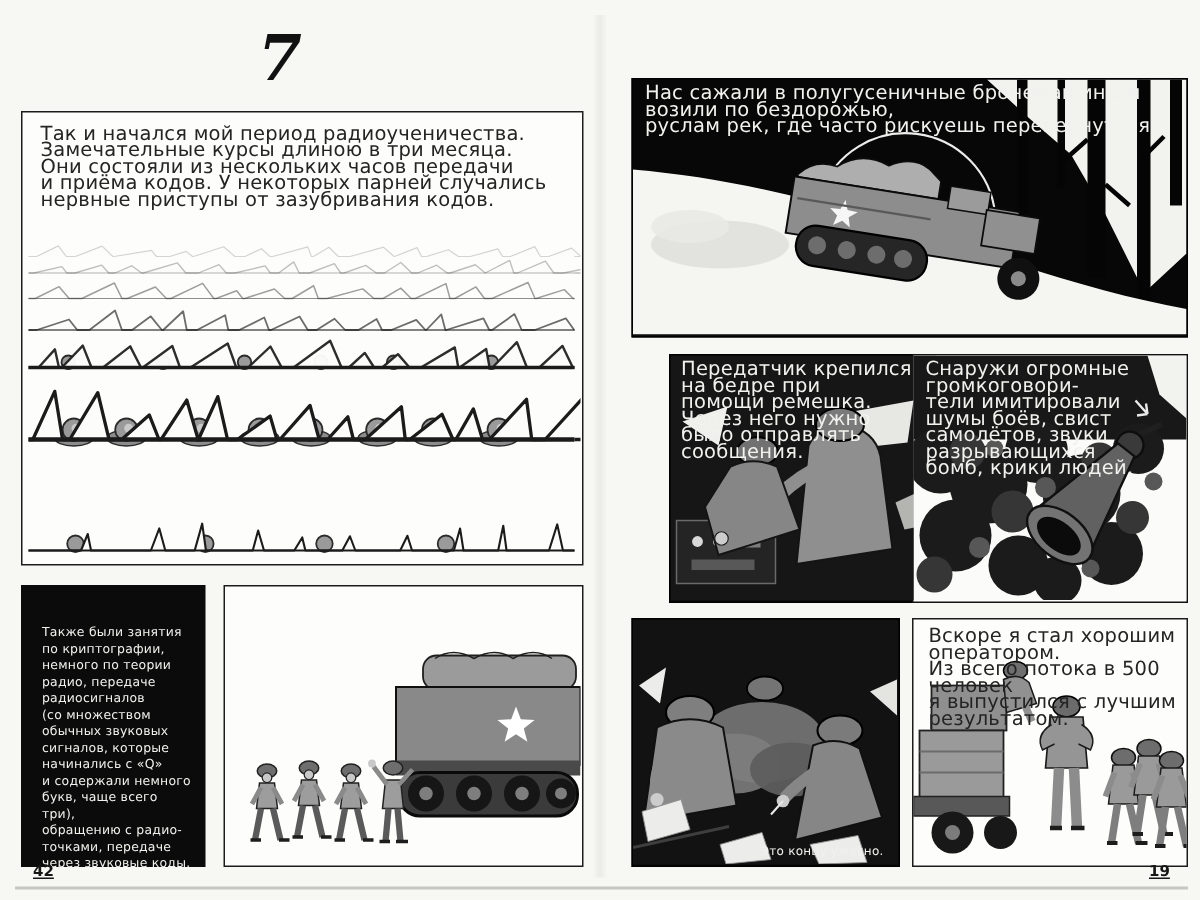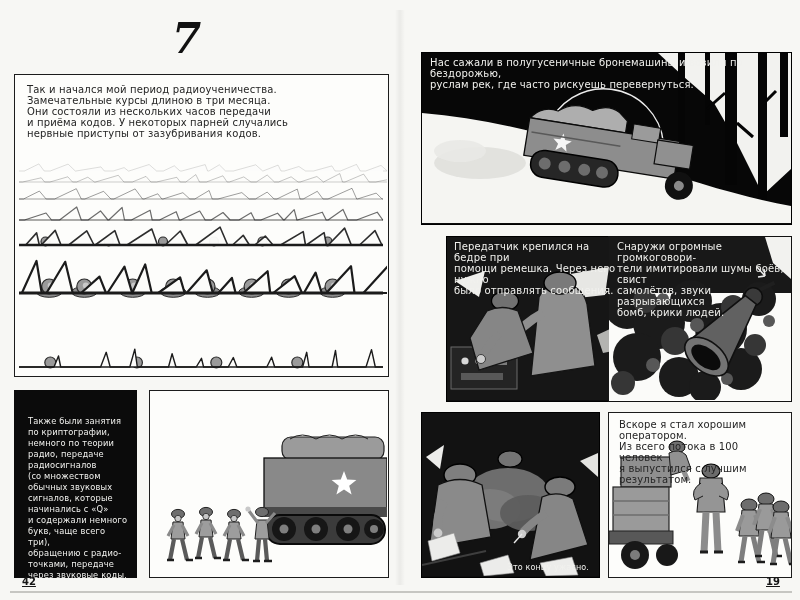--- a/index.html
+++ b/index.html
@@ -1,20 +1,20 @@
 <!DOCTYPE html>
 <html><head>
 <meta charset="utf-8">
 <style>
   html,body{margin:0;padding:0;background:#dededb;}
   #stage{position:relative;width:800px;height:600px;background:#f7f7f4;overflow:hidden;
          font-family:"DejaVu Sans",sans-serif;}
   .panel{position:absolute;box-sizing:border-box;background:#fdfdfb;border:1.3px solid #1c1c1c;}
   .panel.dark{background:#0d0d0d;border-color:#000;}
-  .caption{position:absolute;font-size:10px;line-height:11px;color:#242424;
+  .caption{position:absolute;font-size:13px;line-height:11px;color:#242424;
            white-space:pre-line;letter-spacing:.15px;z-index:5;}
   .caption.light{color:#f1f1ee;}
   .chapter{position:absolute;font-family:"DejaVu Serif",serif;font-style:italic;font-weight:bold;
            font-size:42px;color:#111;}
   .pagenum{position:absolute;font-size:10px;font-weight:bold;color:#161616;text-decoration:underline;}
   .art{position:absolute;left:0;top:0;z-index:1;}
   .crease{position:absolute;left:395px;top:10px;width:10px;height:575px;
           background:linear-gradient(90deg,rgba(0,0,0,0),rgba(0,0,0,.05),rgba(0,0,0,0));}
   .bookedge{position:absolute;left:10px;top:591px;width:782px;height:1.5px;background:#c6c6c2;}
   .blackbox{position:absolute;box-sizing:border-box;background:#0b0b0b;
@@ -325,18 +325,18 @@
         <path d="M-10,2 q-11,7 -6,17 l8,-4 M10,2 q11,7 6,17 l-8,-4" fill="#959595" stroke="#1a1a1a" stroke-width="1"></path>
         <path d="M-5,31 l-2,40 M5,31 l2,40" stroke="#8c8c8c" stroke-width="7"></path>
         <path d="M-11,71 h8 M3,71 h9" stroke="#1c1c1c" stroke-width="3"></path>
       </g>
 
       <use href="#sldw2" transform="translate(140,126)"></use>
       <use href="#sldw2" transform="translate(157,120)"></use>
       <use href="#sldw2" transform="translate(172,128)"></use>
     </svg>
     <div class="caption" style="left:10px;top:6px;width:166px;">Вскоре я стал хорошим оператором.
-Из всего потока в 100 человек
+Из всего потока в 500 человек
 я выпустился с лучшим результатом.</div>
   </div>
 
   <div class="pagenum" style="left:766px;top:576px;">19</div>
 </div>
 
 </body></html>

